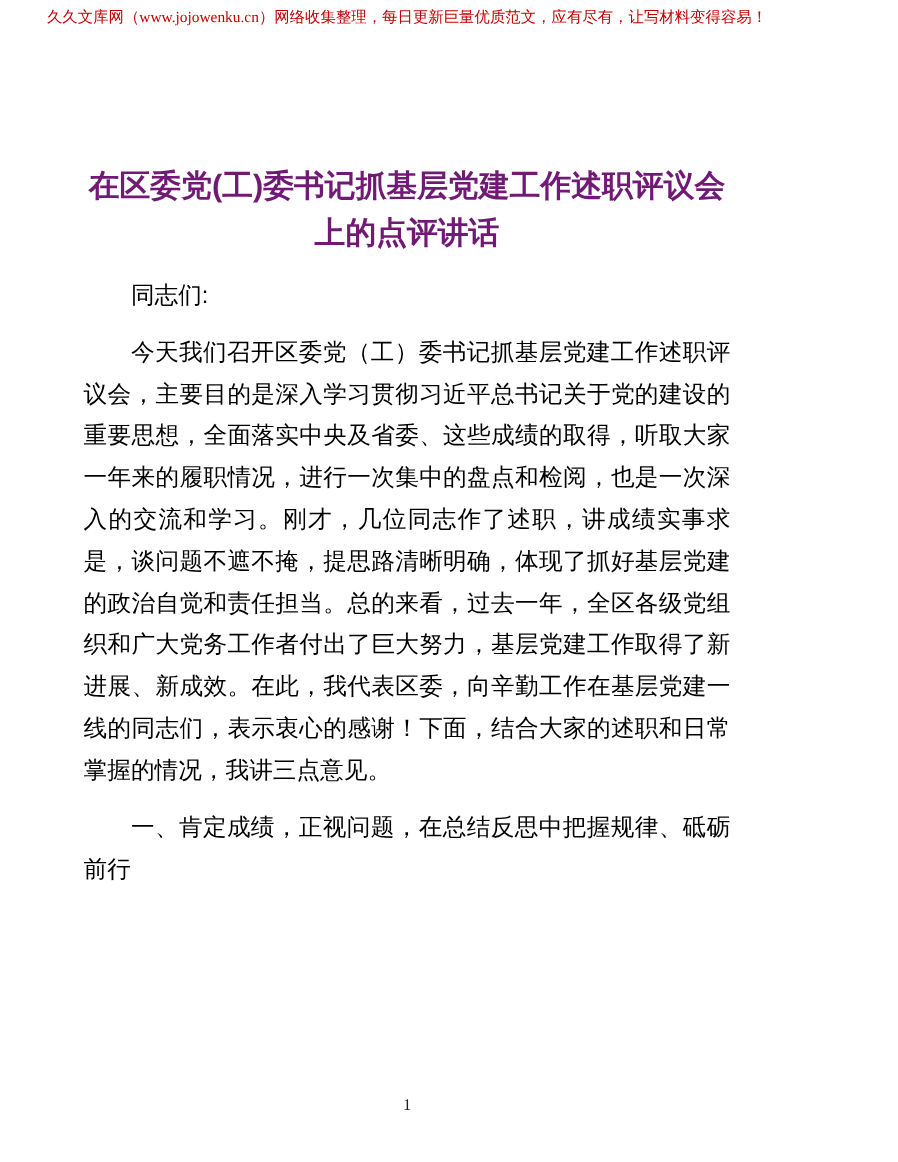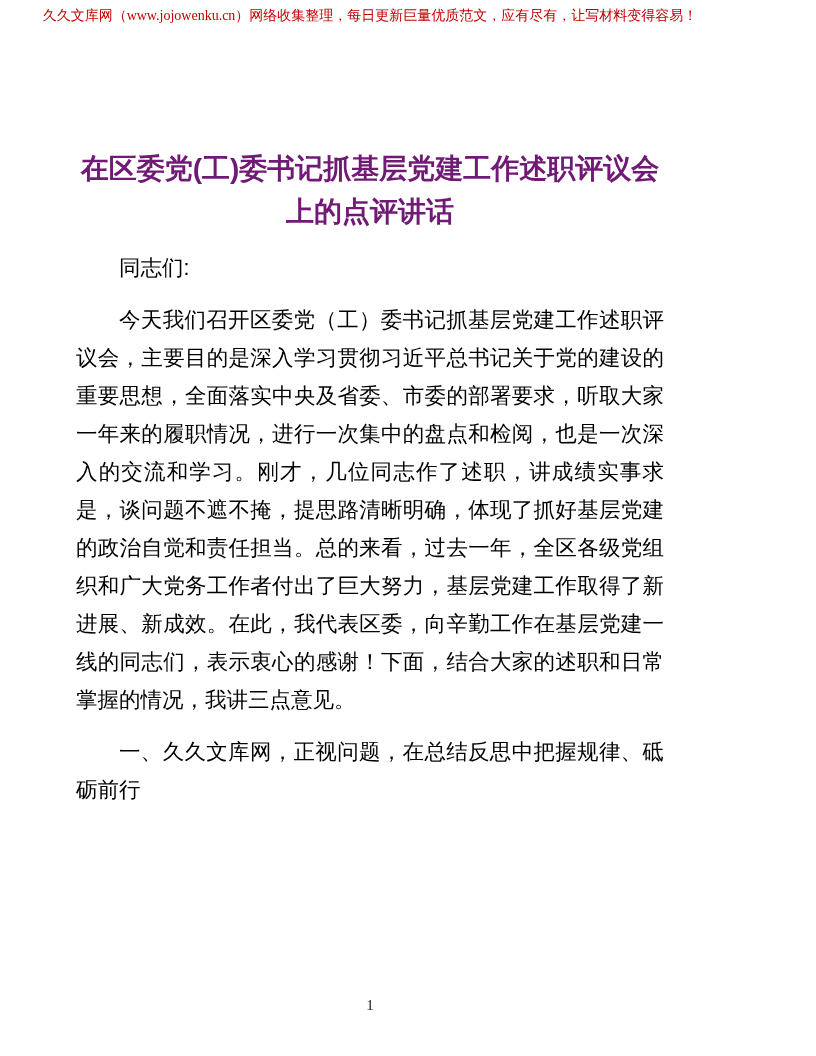--- a/index.html
+++ b/index.html
@@ -62,19 +62,19 @@
 <body>
 
 <div class="page">
 
   <div class="notice">久久文库网（www.jojowenku.cn）网络收集整理，每日更新巨量优质范文，应有尽有，让写材料变得容易！</div>
 
   <h1 class="title">在区委党(工)委书记抓基层党建工作述职评议会上的点评讲话</h1>
 
   <div class="content">
     <p class="salutation">同志们:</p>
-    <p>今天我们召开区委党（工）委书记抓基层党建工作述职评议会，主要目的是深入学习贯彻习近平总书记关于党的建设的重要思想，全面落实中央及省委、市委的部署要求，听取大家一年来的履职情况，进行一次集中的盘点和检阅，也是一次深入的交流和学习。刚才，几位同志作了述职，讲成绩实事求是，谈问题不遮不掩，提思路清晰明确，体现了抓好基层党建的政治自觉和责任担当。总的来看，过去一年，全区各级党组织和广大党务工作者付出了巨大努力，基层党建工作取得了新进展、新成效。在此，我代表区委，向辛勤工作在基层党建一线的同志们，表示衷心的感谢！下面，结合大家的述职和日常掌握的情况，我讲三点意见。</p>
-    <p>一、久久文库网，正视问题，在总结反思中把握规律、砥砺前行</p>
+    <p>今天我们召开区委党（工）委书记抓基层党建工作述职评议会，主要目的是深入学习贯彻习近平总书记关于党的建设的重要思想，全面落实中央及省委、这些成绩的取得，听取大家一年来的履职情况，进行一次集中的盘点和检阅，也是一次深入的交流和学习。刚才，几位同志作了述职，讲成绩实事求是，谈问题不遮不掩，提思路清晰明确，体现了抓好基层党建的政治自觉和责任担当。总的来看，过去一年，全区各级党组织和广大党务工作者付出了巨大努力，基层党建工作取得了新进展、新成效。在此，我代表区委，向辛勤工作在基层党建一线的同志们，表示衷心的感谢！下面，结合大家的述职和日常掌握的情况，我讲三点意见。</p>
+    <p>一、肯定成绩，正视问题，在总结反思中把握规律、砥砺前行</p>
   </div>
 
   <div class="footer">1</div>
 
 </div>
 
 </body></html>

